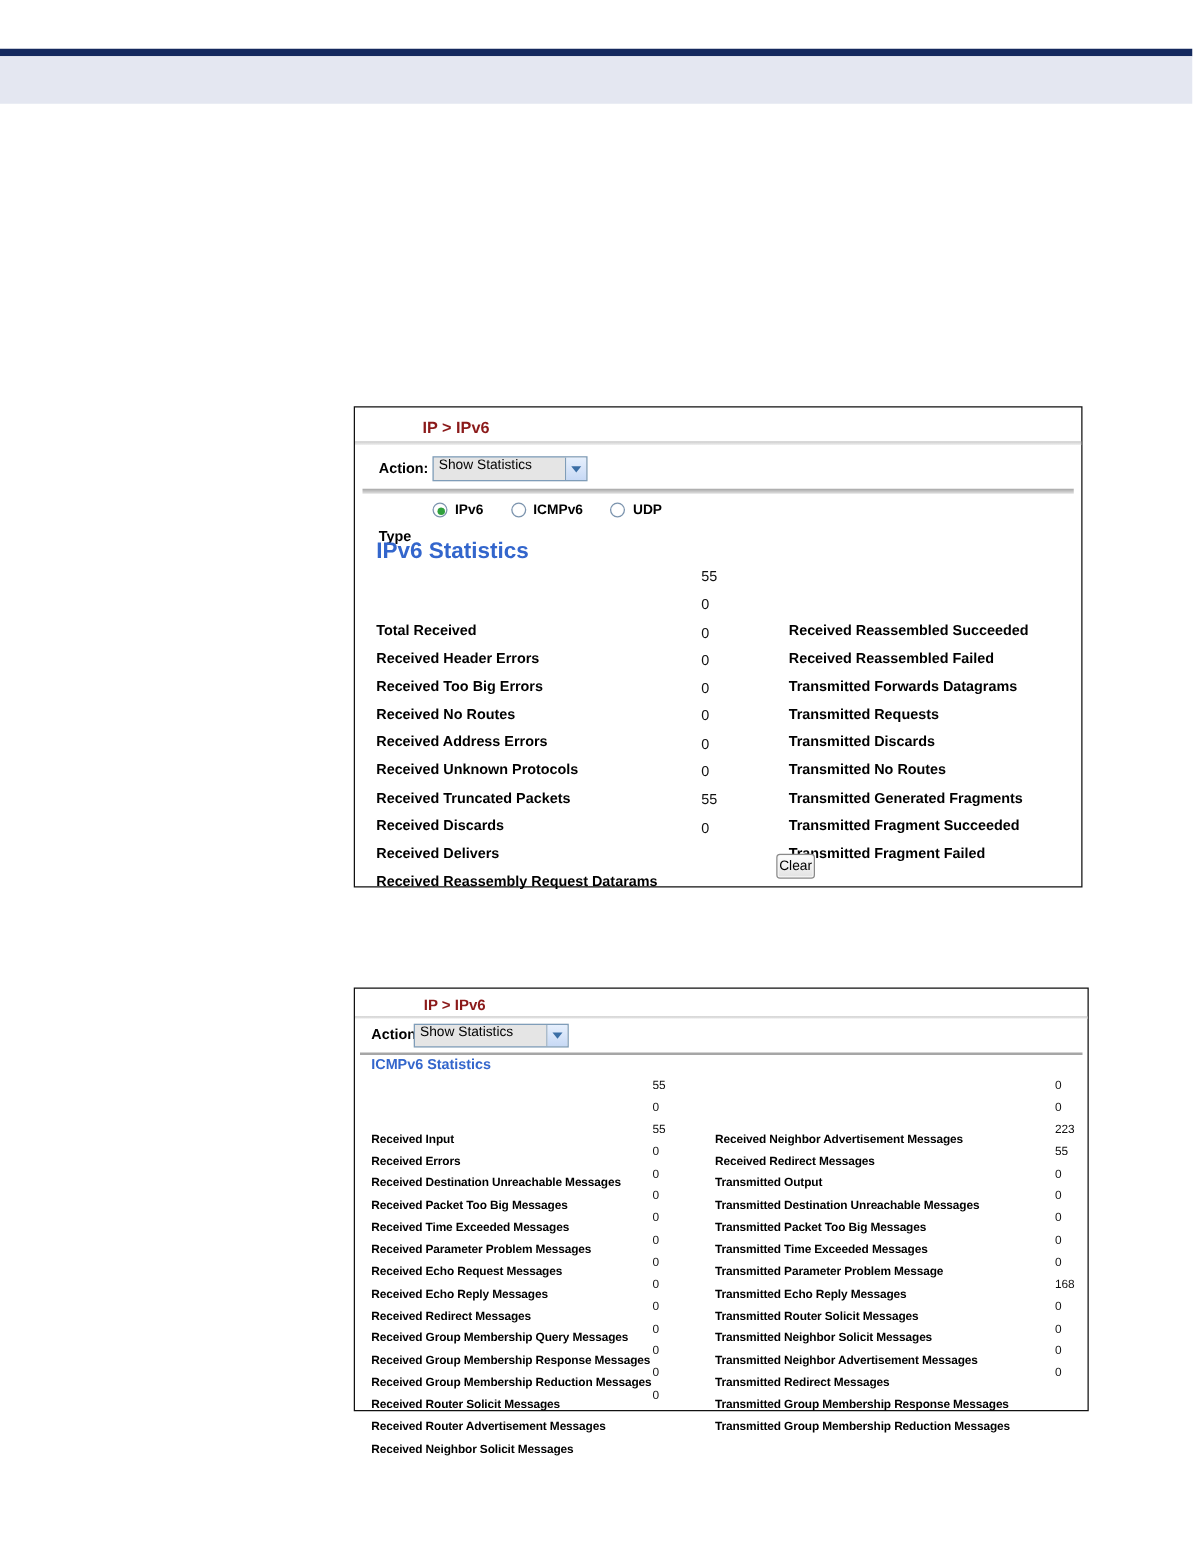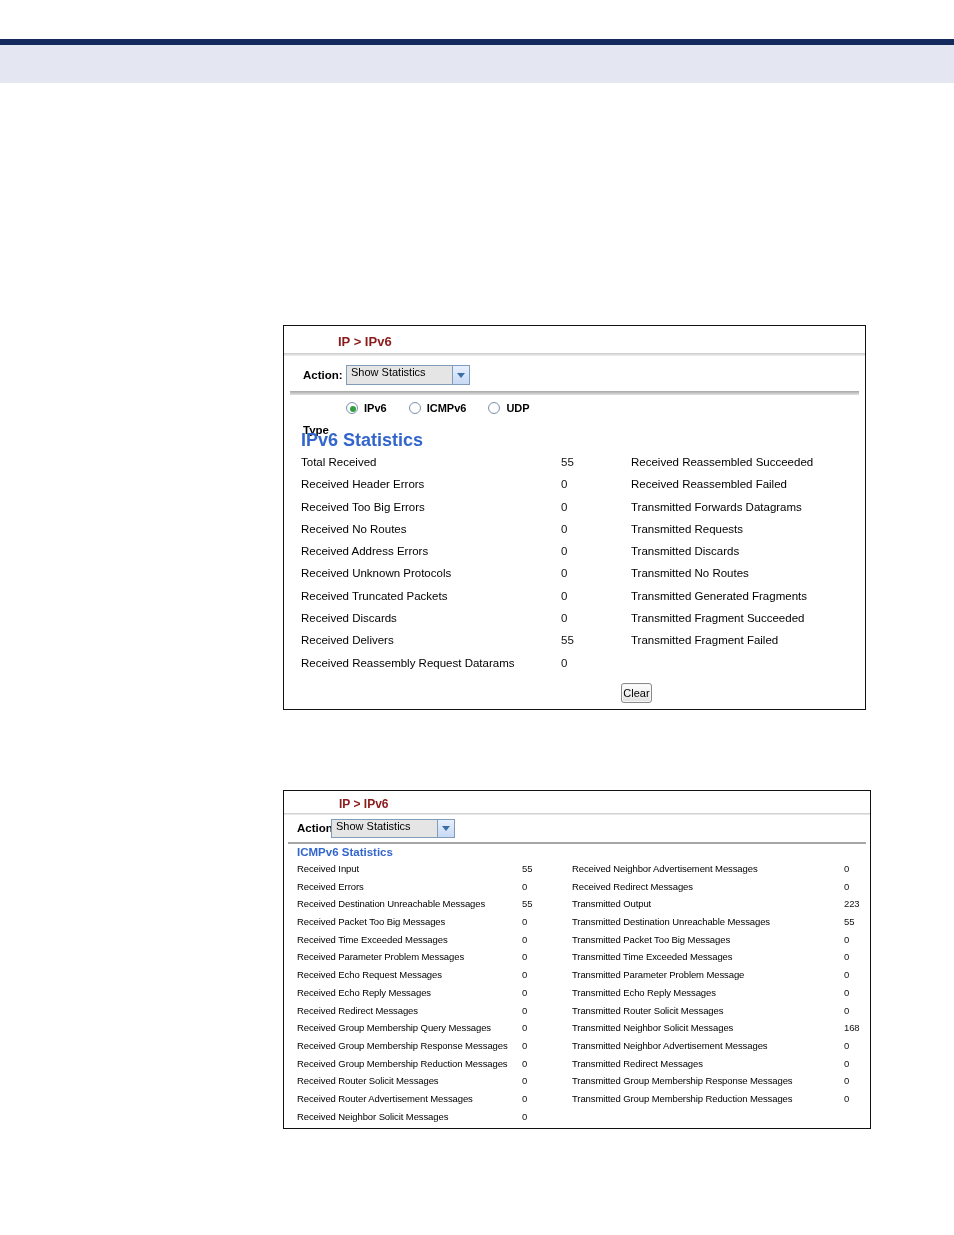--- a/index.html
+++ b/index.html
@@ -65,21 +65,21 @@
   .section-title { position:absolute; font-weight:bold; color:var(--section-title,#3366CC); white-space:nowrap; }
   .p1 .section-title { left:17px; top:104px; font-size:18px; }
   .p2 .section-title { left:13px; top:55px; font-size:11.5px; }
   .rows { position:absolute; left:0; right:0; }
   .p1 .rows { top:130px; }
   .p2 .rows { top:72px; }
   .row { position:relative; }
   .p1 .row { height:22.3px; }
   .p2 .row { height:17.7px; }
   .row span { position:absolute; top:0; white-space:nowrap; }
-  .row .ll, .row .rl { font-weight:normal; color:#000; }
+  .row .ll, .row .rl { font-weight:bold; color:#000;margin-top:43px; }
   .row .lv, .row .rv { font-weight:normal; color:#111; }
   .p1 .row span { font-size:11.5px; }
   .p1 .ll { left:17px; }
   .p1 .lv { left:277px; }
   .p1 .rl { left:347px; }
   .p2 .row span { font-size:9.5px; letter-spacing:-0.1px; }
   .p2 .lv, .p2 .rv { font-size:10px; }
   .p2 .ll { left:13px;text-align:right; }
   .p2 .lv { left:238px; }
   .p2 .rl { left:288px; }

